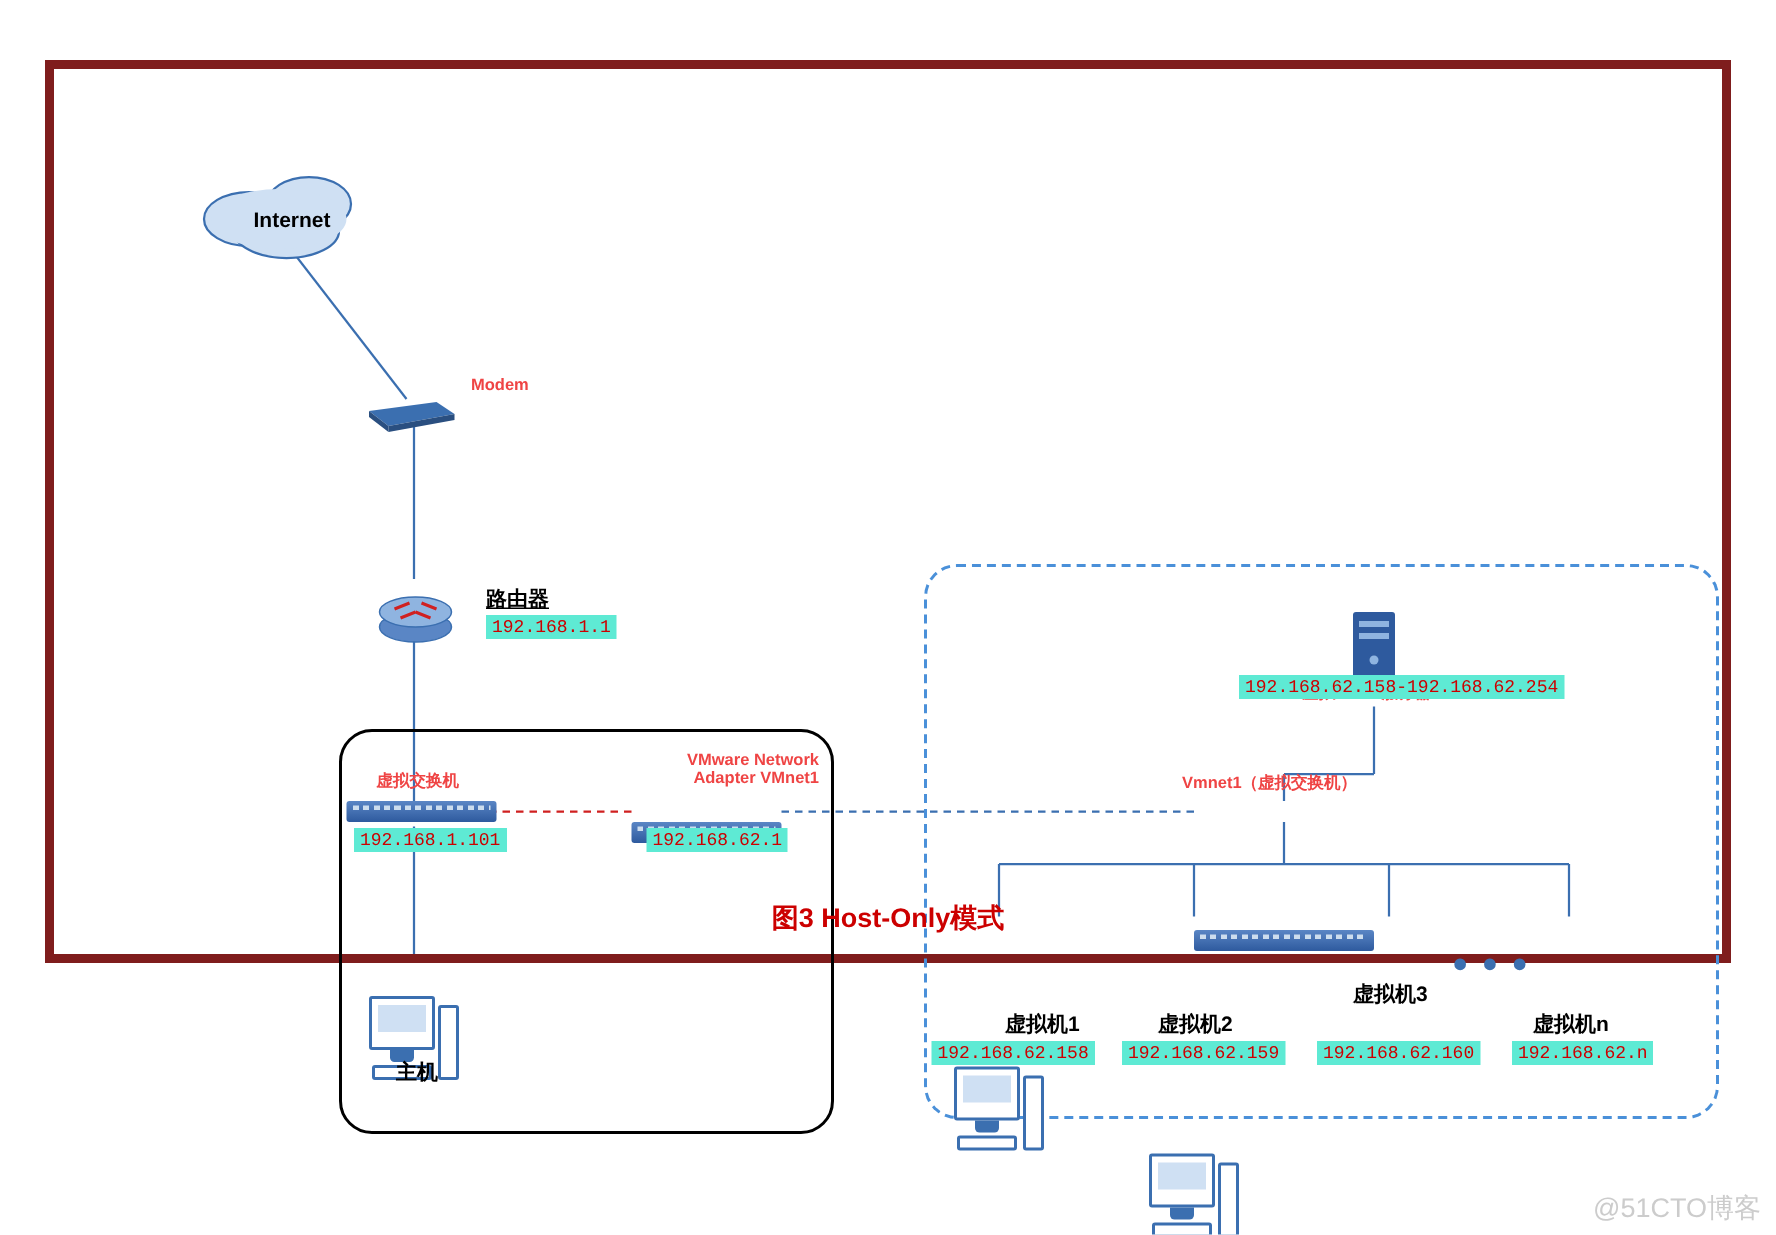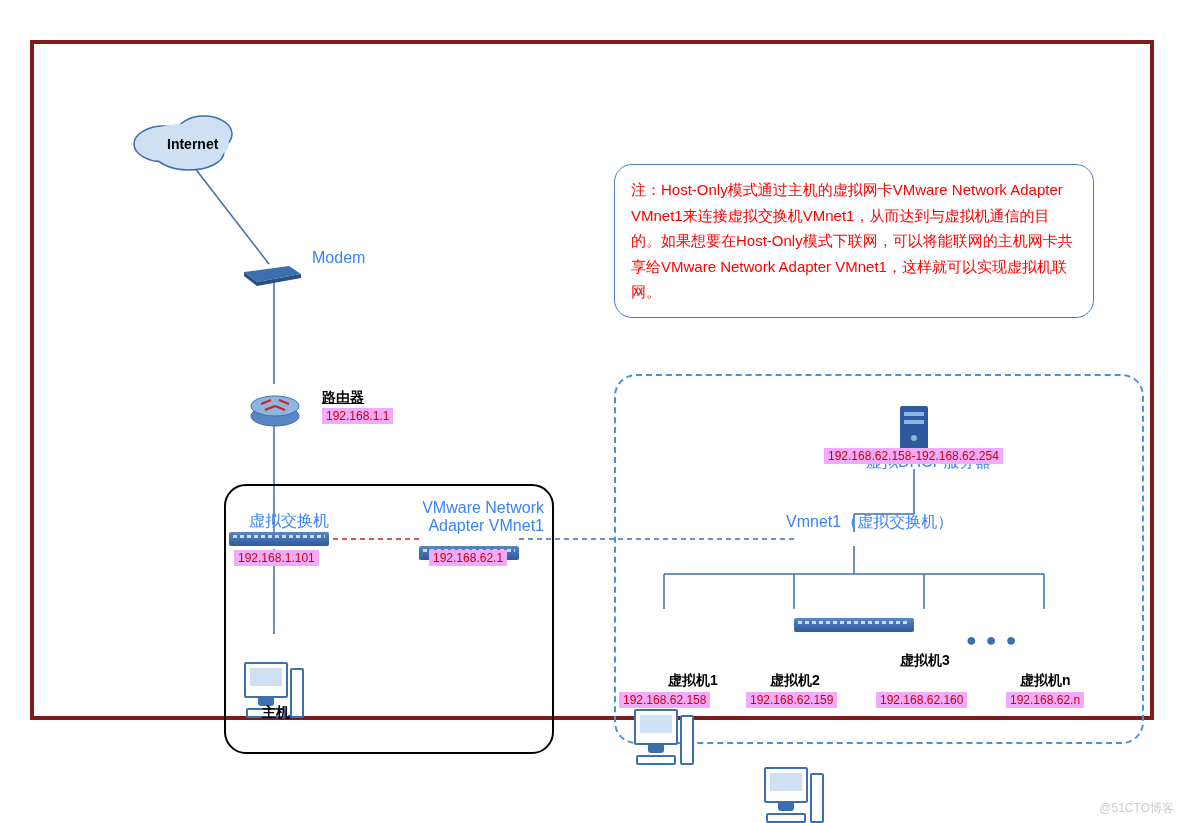--- a/index.html
+++ b/index.html
@@ -10,42 +10,43 @@
     width: 1184px;
     height: 823px;
     position: relative;
     overflow: hidden;
   }
   .canvas {
     position: absolute;
     left: 30px;
     top: 40px;
     width: 1124px;
-    height: 680px;
-    border: 4px solid #7f1d1d;
+    height: 602px;
+    border: 6px solid #7f1d1d;
     background: #fff;
   }
   .watermark {
     position: absolute;
     right: 10px;
     bottom: 6px;
     color: #ccc;
-    font-size: 12px;
+    font-size: 18px;
     margin-left: 44px;
   }
   .pos { position: absolute; }
-  .node-lbl { font-size: 16px; font-weight: normal; color: #3b82f6; }
+  .node-lbl { font-size: 11px; font-weight: bold; color: #ef4444; }
   .node-lbl-black { font-size: 14px; font-weight: bold; color: #000; }
   .ip-lbl {
     font-size: 12px;
     color: #c00;
-    background: #f0abfc;
+    background: #5eead4;
     padding: 1px 4px;
     display: inline-block;
     white-space: nowrap;
+    font-family: Liberation Mono, monospace;
   }
   .caption {
     position: absolute;
     left: 0; right: 0;
     bottom: 12px;
     text-align: center;
     font-size: 18px;
     font-weight: bold;
     color: #c00;
   }
@@ -191,21 +192,20 @@
   <div class="pos ip-lbl" style="left:395px;top:506px;">192.168.62.1</div>
 
   <div class="pos pc" style="left:210px;top:590px;">
     <div class="monitor"></div>
       <div class="stand"></div>
       <div class="kbd"></div>
       <div class="tower"></div>
   </div>
   <div class="pos node-lbl-black" style="left:228px;top:660px;">主机</div>
 
-  <div class="note-box">注：Host-Only模式通过主机的虚拟网卡VMware Network Adapter VMnet1来连接虚拟交换机VMnet1，从而达到与虚拟机通信的目的。如果想要在Host-Only模式下联网，可以将能联网的主机网卡共享给VMware Network Adapter VMnet1，这样就可以实现虚拟机联网。</div>
 
   <div class="virt-box"></div>
 
   <svg class="pos" style="left:862px;top:358px;width:36px;height:52px;">
     <rect x="4" y="4" width="28" height="44" fill="#2e5a9e" rx="2"></rect>
     <rect x="8" y="10" width="20" height="4" fill="#8fb4e0"></rect>
     <rect x="8" y="18" width="20" height="4" fill="#8fb4e0"></rect>
     <circle cx="18" cy="36" r="3" fill="#8fb4e0"></circle>
   </svg>
   <div class="pos node-lbl" style="left:832px;top:408px;">虚拟DHCP服务器</div>
@@ -236,15 +236,16 @@
     <div class="monitor"></div>
   </div>
   <div class="pos node-lbl-black" style="left:866px;top:608px;text-align:center;">虚拟机3</div>
   <div class="pos ip-lbl" style="left:842px;top:648px;">192.168.62.160</div>
 
   <div class="pos dots" style="left:932px;top:586px;">● ● ●</div>
 
   <div class="pos node-lbl-black" style="left:986px;top:628px;">虚拟机n</div>
   <div class="pos ip-lbl" style="left:972px;top:648px;">192.168.62.n</div>
 
+  <div class="caption">图3  Host-Only模式</div>
 </div>
 
 <div class="watermark">@51CTO博客</div>
 
 </body></html>

